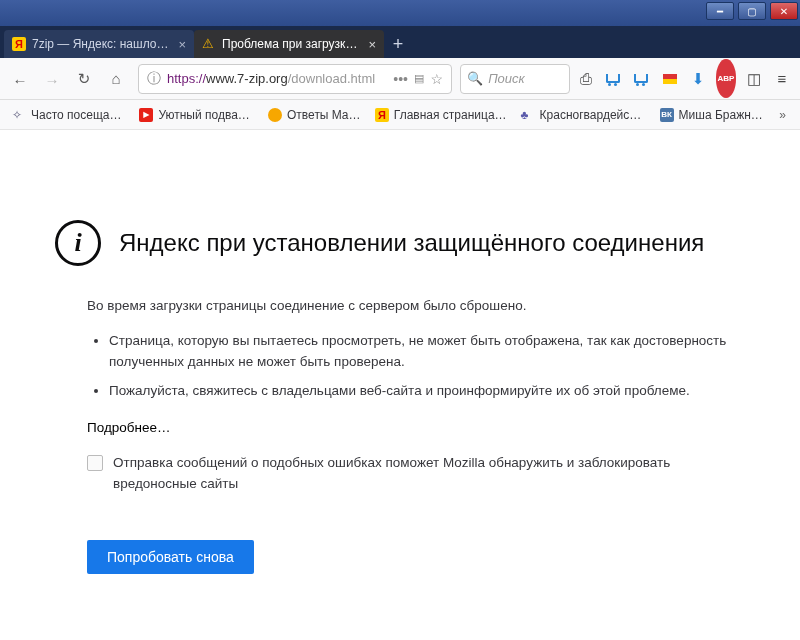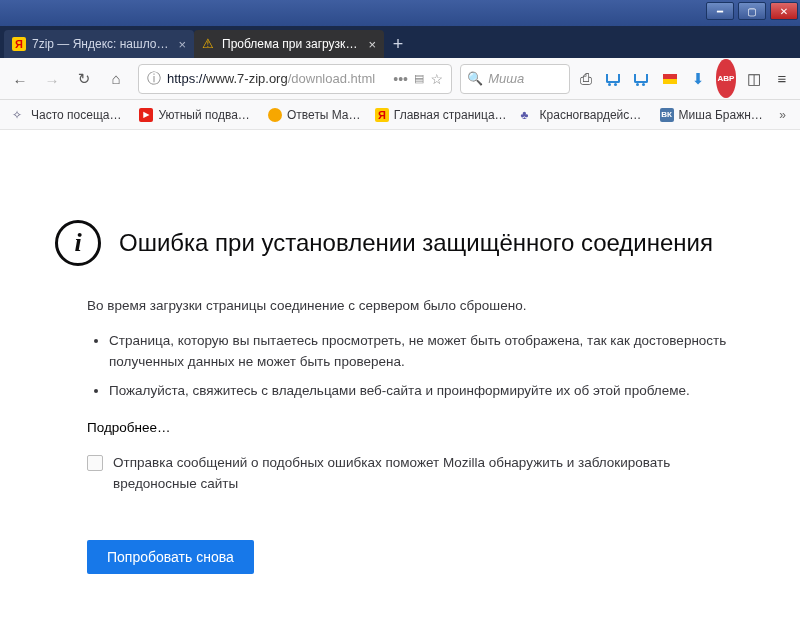--- a/index.html
+++ b/index.html
@@ -83,30 +83,30 @@
 
 <div class="navbar">
   <div class="nav-ic">←</div>
   <div class="nav-ic" style="opacity:.4">→</div>
   <div class="nav-ic">↻</div>
   <div class="nav-ic">⌂</div>
 
   <div class="urlbar">
     <span class="url-ic">ⓘ</span>
     <span class="url-text">
-      <span style="color:#0f172a">https://</span><span style="color:#333">www.7-zip.org</span><span style="color:#999">/download.html</span>
+      <span style="color:#701a75">https://</span><span style="color:#333">www.7-zip.org</span><span style="color:#999">/download.html</span>
     </span>
     <span class="url-ic">•••</span>
     <span class="url-ic" style="font-size:11px">▤</span>
     <span class="url-ic">☆</span>
   </div>
 
   <div class="searchbar">
     <span style="font-style:normal">🔍</span>
-    <span>Миша</span>
+    <span>Поиск</span>
   </div>
 
   <div class="toolbar-ic">⎙</div>
   <div class="toolbar-ic cart" style="color:#2b87d6"></div>
   <div class="toolbar-ic cart" style="color:#2b87d6"></div>
   <div class="toolbar-ic">
       <span style="display:inline-block;width:14px;height:10px;background:linear-gradient(#d33 50%,#fc0 50%)"></span>
     </div>
   <div class="toolbar-ic" style="color:#2b87d6">⬇</div>
   <div class="toolbar-ic">
@@ -140,21 +140,21 @@
   <div class="bm">
     <span class="bm-ic" style="background:#4a76a8;color:#fff;font-size:8px;font-weight:bold;text-align:center;line-height:14px">ВК</span>
     <span class="bm-label">Миша Бражников</span>
   </div>
   <div class="overflow">»</div>
 </div>
 
 <div class="content">
   <div class="err-head">
     <div class="info-circle">i</div>
-    <h1 class="err-title">Ошибка при установлении защищённого соединения</h1>
+    <h1 class="err-title">Яндекс при установлении защищённого соединения</h1>
   </div>
   <div class="err-body">
     <p class="err-sub">Во время загрузки страницы соединение с сервером было сброшено.</p>
     <ul class="err-list">
       <li>Страница, которую вы пытаетесь просмотреть, не может быть отображена, так как достоверность полученных данных не может быть проверена.</li>
       <li>Пожалуйста, свяжитесь с владельцами веб-сайта и проинформируйте их об этой проблеме.</li>
     </ul>
     <span class="link">Подробнее…</span>
     <div class="report-row">
       <div class="chk"></div>

